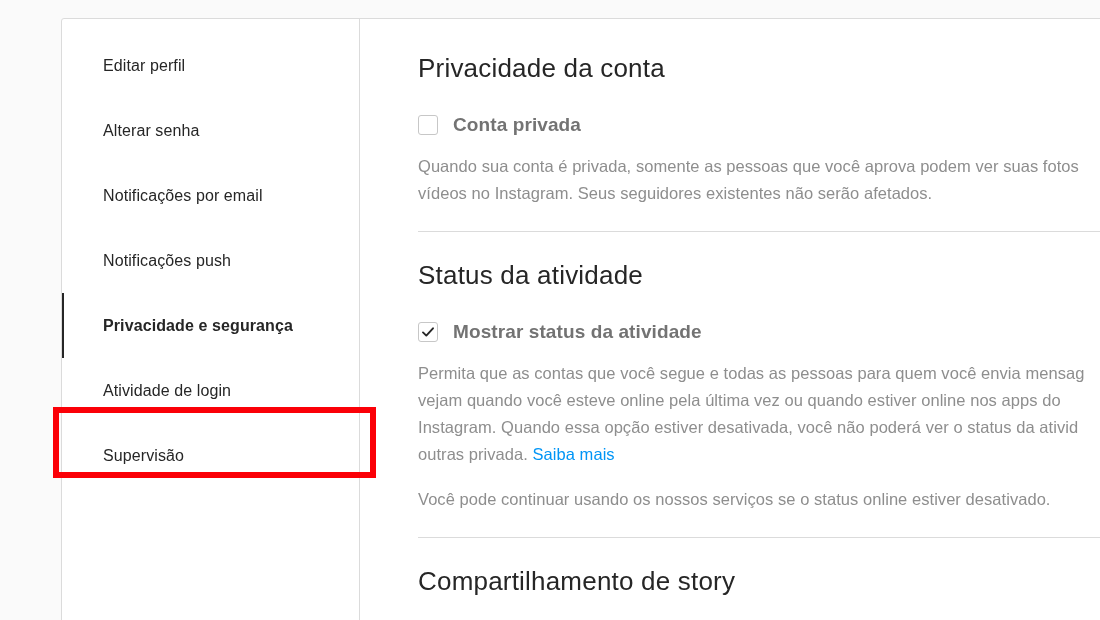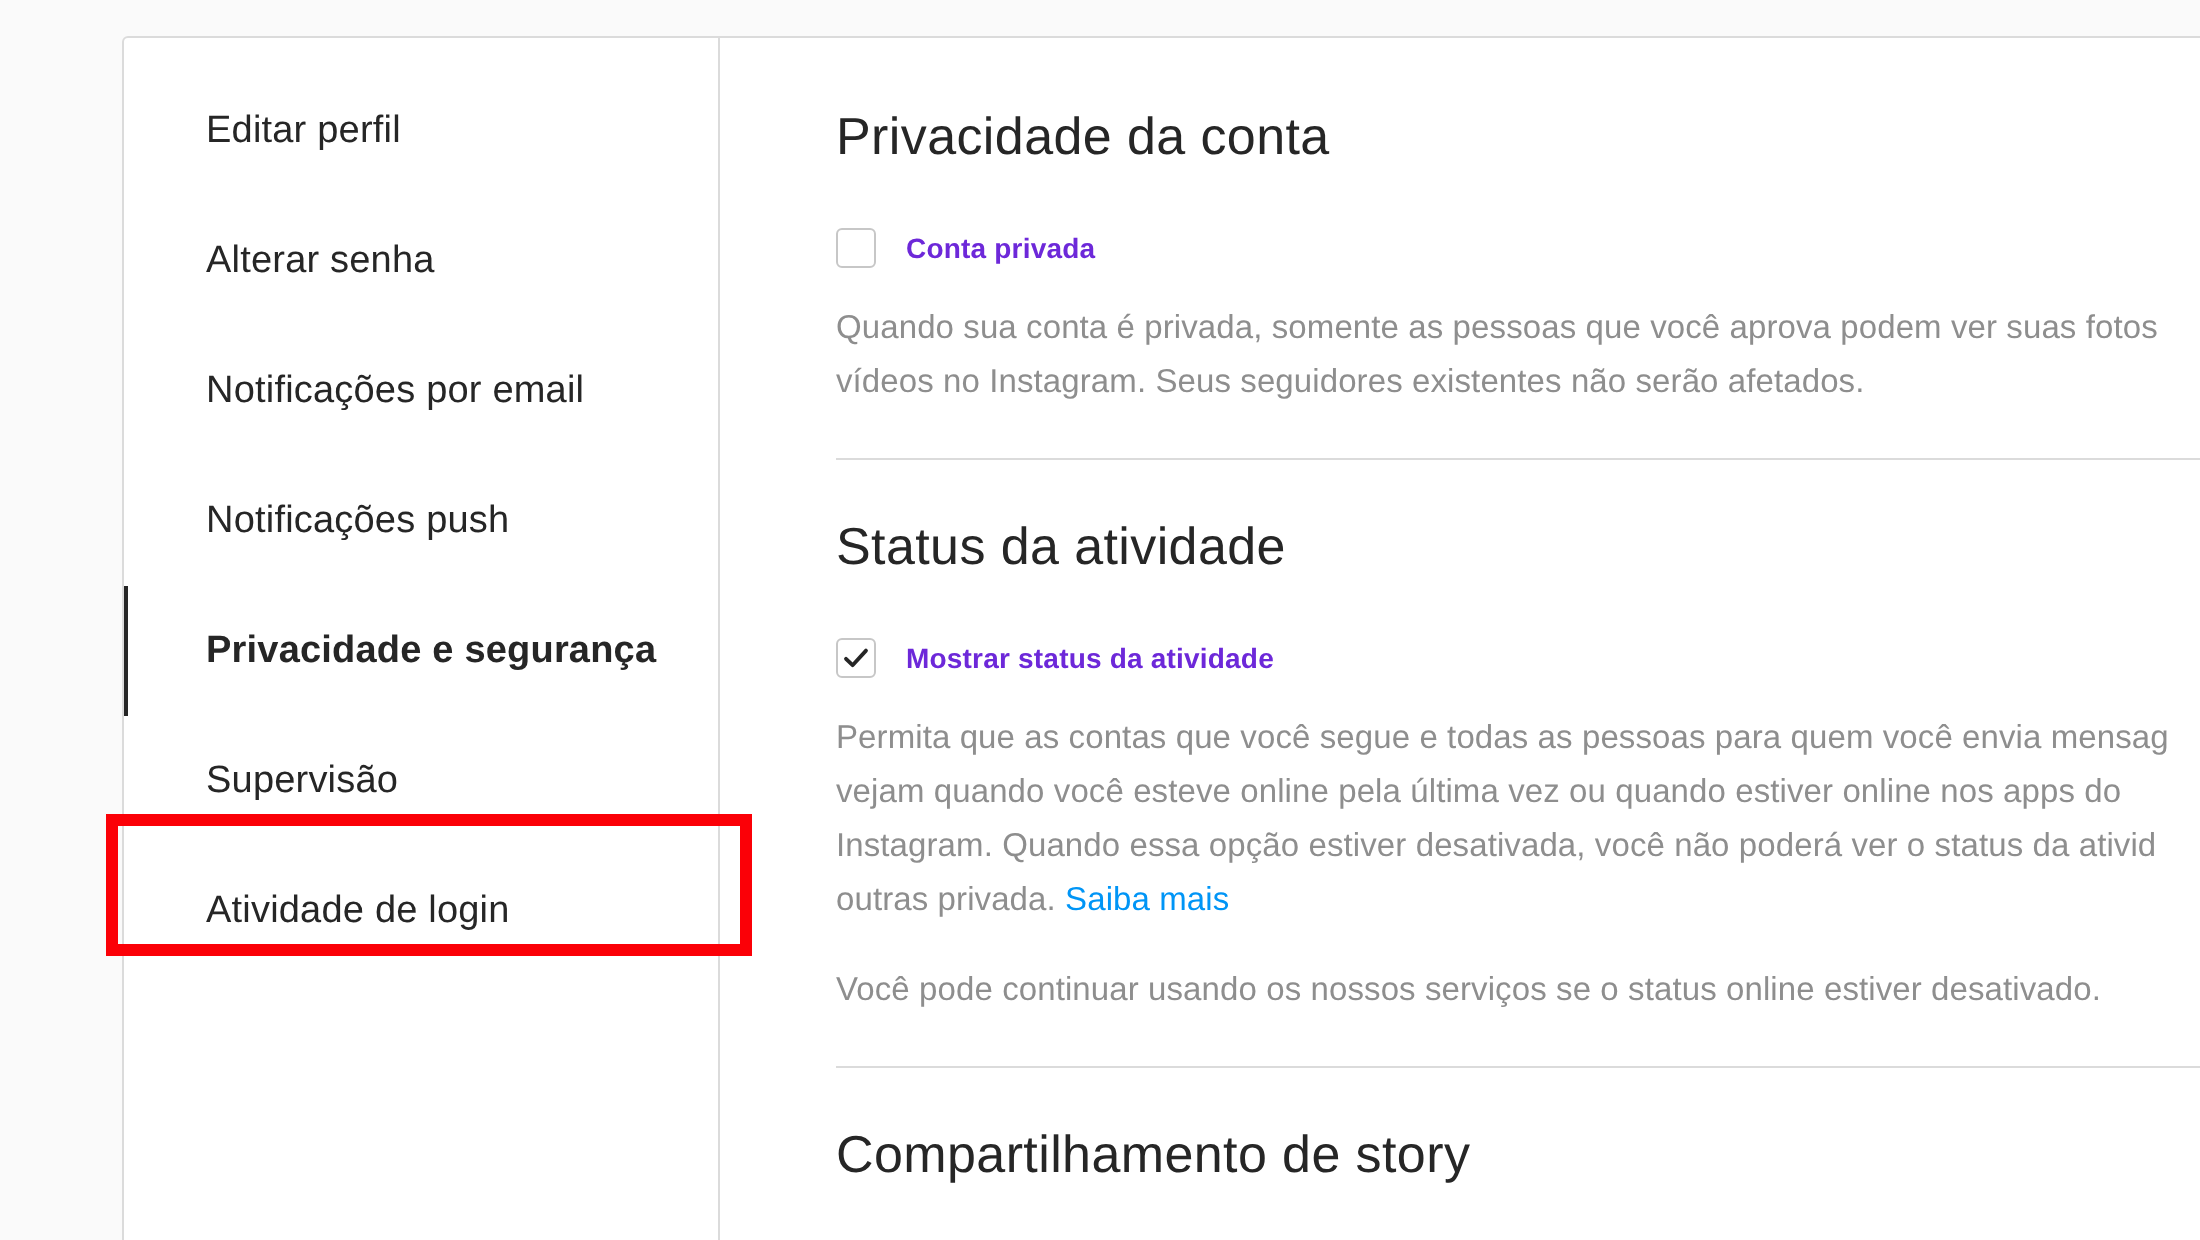--- a/index.html
+++ b/index.html
@@ -38,21 +38,21 @@
     box-sizing: border-box;
     padding-top: 14px;
     position: relative;
   }
   .sidebar-item {
     height: 65px;
     display: flex;
     align-items: center;
     padding-left: 41px;
     box-sizing: border-box;
-    font-size: 19px;
+    font-size: 16px;
     color: #262626;
     letter-spacing: 0.1px;
     cursor: pointer;
     position: relative;
     background: #ffffff;
   }
   .sidebar-item.active {
     font-weight: bold;
     text-align: right;
   }
@@ -112,22 +112,22 @@
     background: #ffffff;
     box-sizing: border-box;
     display: flex;
     align-items: center;
     justify-content: center;
     cursor: pointer;
     margin-right: 15px;
   }
   .checkbox svg { display: block; }
   .check-label {
-    font-size: 14px;
-    color: #6d28d9;
+    font-size: 19px;
+    color: #737373;
     font-weight: bold;
     letter-spacing: 0.1px;
     white-space: nowrap;
   }
   .desc {
     font-size: 16.5px;
     line-height: 27px;
     color: #8e8e8e;
     margin: 0;
     white-space: nowrap;
@@ -172,25 +172,25 @@
     <div class="sidebar-item">
       <span>Notificações push</span>
     </div>
 
 
     <div class="sidebar-item active">
       <span>Privacidade e segurança</span>
     </div>
 
     <div class="sidebar-item">
+      <span>Atividade de login</span>
+    </div>
+
+    <div class="sidebar-item">
       <span>Supervisão</span>
-    </div>
-
-    <div class="sidebar-item">
-      <span>Atividade de login</span>
     </div>
 
     <div class="highlight-box"></div>
   </nav>
 
   <main class="content">
 
     <h2 class="section-title">Privacidade da conta</h2>
 
     <div class="check-row">

